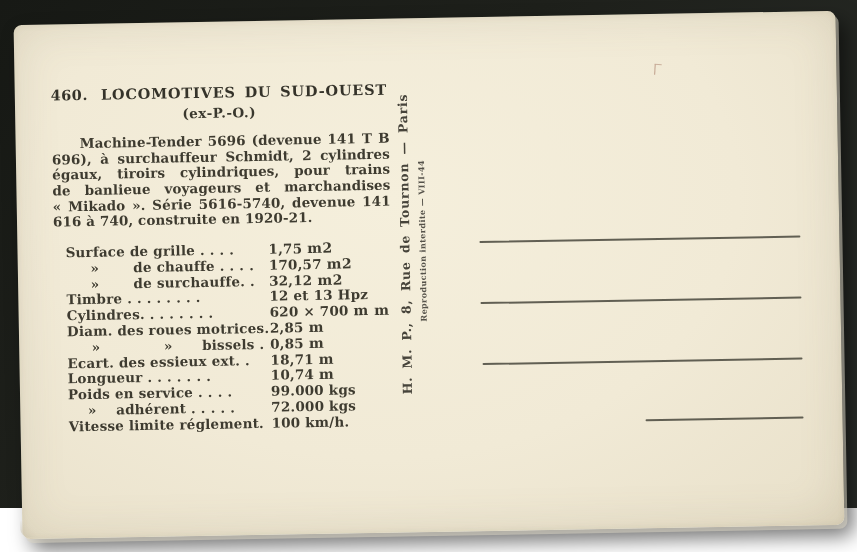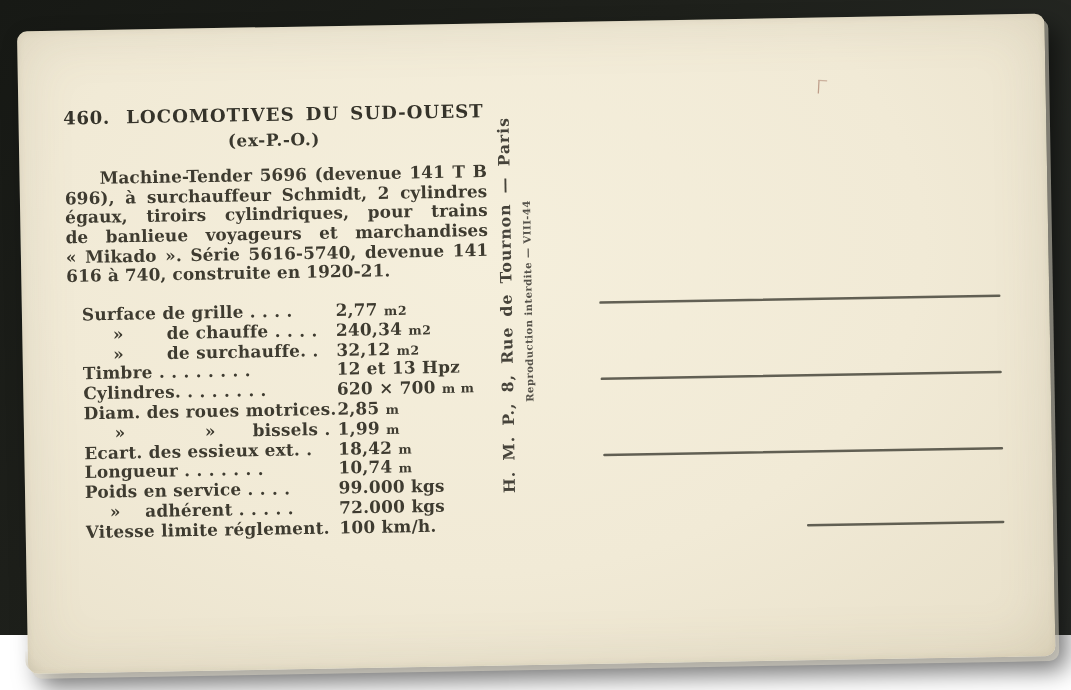--- a/index.html
+++ b/index.html
@@ -89,21 +89,21 @@
     line-height: 15.8px;
   }
   .spec-label {
     white-space: pre;
     width: 203px;
     overflow: hidden;
     letter-spacing: 0.2px;
   }
   .spec-value { white-space: pre; letter-spacing: 0.2px; }
   .spec-unit {
-    font-size: 10px;
+    font-size: 14px;
     font-weight: bold;
     vertical-align: 4px;
     letter-spacing: 0.5px;
     margin-left: 5px;
     white-space: pre;
   }
   .publisher {
     position: absolute;
     left: 395px;
     top: 251px;
@@ -177,26 +177,26 @@
       <div class="desc-line">696), à surchauffeur Schmidt, 2 cylindres</div>
       <div class="desc-line">égaux, tiroirs cylindriques, pour trains lourds</div>
       <div class="desc-line">de banlieue voyageurs et marchandises type</div>
       <div class="desc-line">« Mikado ». Série 5616-5740, devenue 141 T B</div>
       <div class="desc-line last">616 à 740, construite en 1920-21.</div>
     </div>
 
     <div class="specs">
       <div class="spec-row">
         <span class="spec-label">Surface de grille . . . .</span>
-        <span class="spec-value">2,77</span>
+        <span class="spec-value">1,75</span>
         <span class="spec-unit">m2</span>
       </div>
       <div class="spec-row">
         <span class="spec-label">     »       de chauffe . . . .</span>
-        <span class="spec-value">240,34</span>
+        <span class="spec-value">170,57</span>
         <span class="spec-unit">m2</span>
       </div>
       <div class="spec-row">
         <span class="spec-label">     »       de surchauffe. .</span>
         <span class="spec-value">32,12</span>
         <span class="spec-unit">m2</span>
       </div>
       <div class="spec-row">
         <span class="spec-label">Timbre . . . . . . . .</span>
         <span class="spec-value">12 et 13 Hpz</span>
@@ -207,26 +207,26 @@
         <span class="spec-value">620 × 700</span>
         <span class="spec-unit">m m</span>
       </div>
       <div class="spec-row">
         <span class="spec-label">Diam. des roues motrices.</span>
         <span class="spec-value">2,85</span>
         <span class="spec-unit">m</span>
       </div>
       <div class="spec-row">
         <span class="spec-label">     »             »      bissels . .</span>
-        <span class="spec-value">1,99</span>
+        <span class="spec-value">0,85</span>
         <span class="spec-unit">m</span>
       </div>
       <div class="spec-row">
         <span class="spec-label">Ecart. des essieux ext. .</span>
-        <span class="spec-value">18,42</span>
+        <span class="spec-value">18,71</span>
         <span class="spec-unit">m</span>
       </div>
       <div class="spec-row">
         <span class="spec-label">Longueur . . . . . . .</span>
         <span class="spec-value">10,74</span>
         <span class="spec-unit">m</span>
       </div>
       <div class="spec-row">
         <span class="spec-label">Poids en service . . . .</span>
         <span class="spec-value">99.000 kgs</span>

